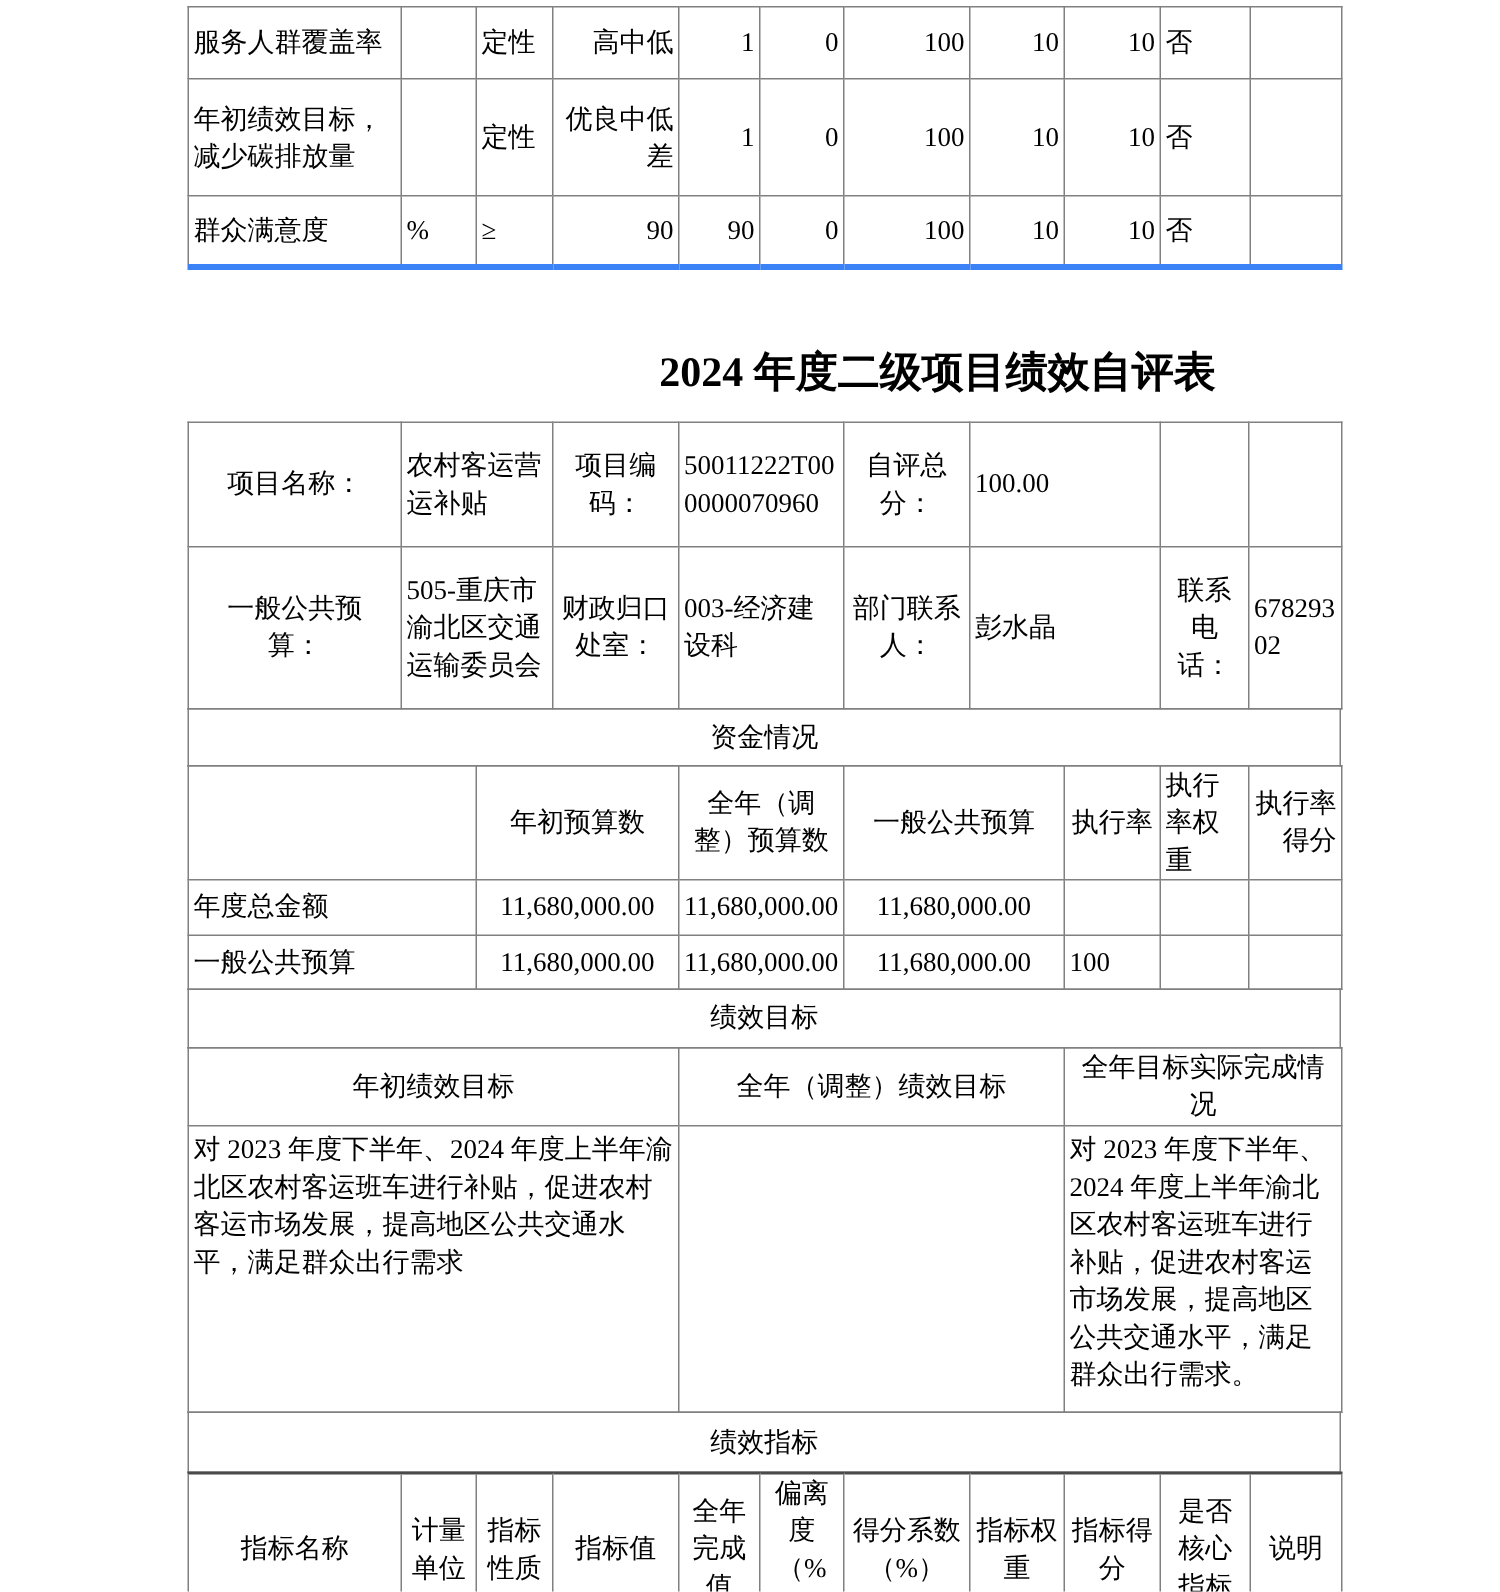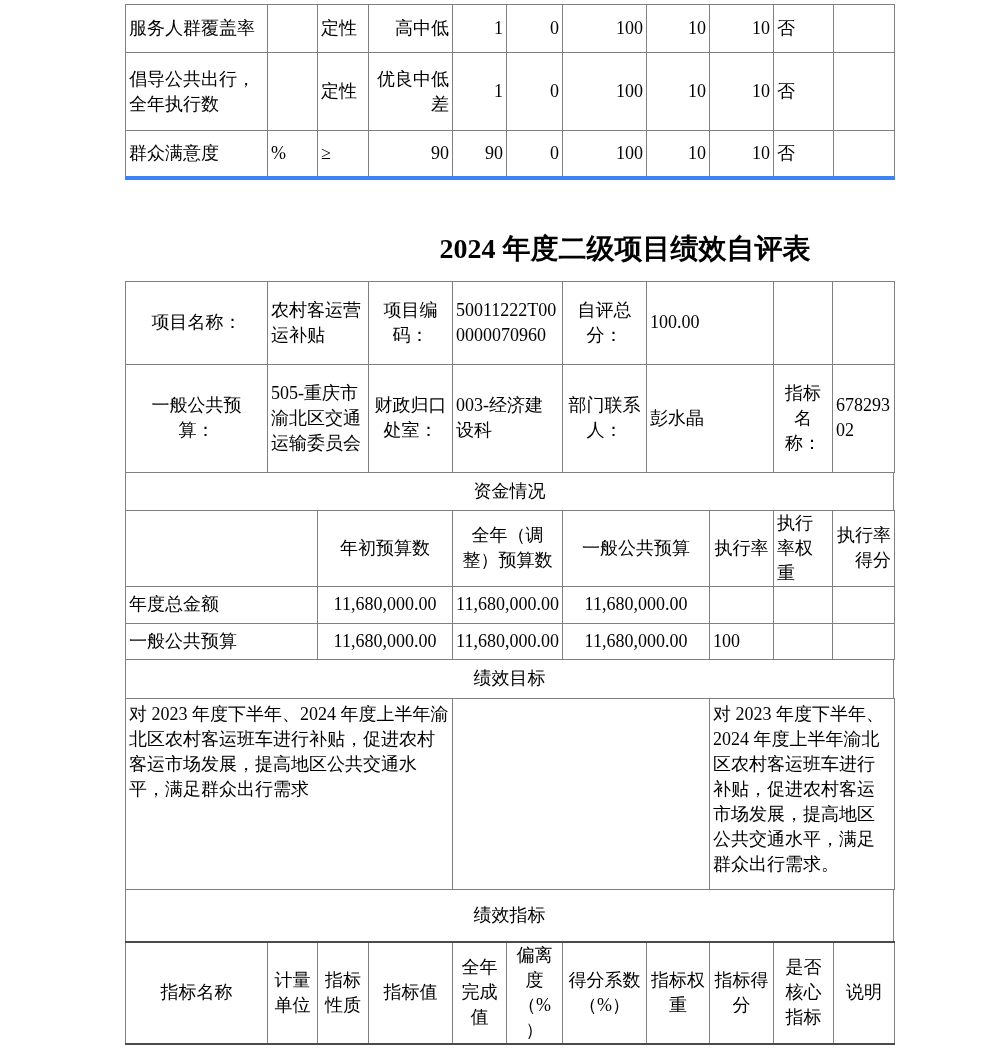--- a/index.html
+++ b/index.html
@@ -30,21 +30,21 @@
   .t-top tr td{border-top:1px solid #808080;}
   .t-top tr.last td{border-bottom:4px solid #3b82f6;}
   .t-indh td{border-top:2px solid #4a4a4a;border-bottom:2px solid #4a4a4a;}
   .title{
     width:1000px;text-align:center;font-weight:bold;
     font-size:28px;line-height:34px;margin:52px 0 15px 0;
   }
   .h48{height:48px}.h78{height:78px}.h47{height:47px}
   .h67{height:67px}.h74{height:74px}.h38{height:38px}
   .h75{height:75px}.h37{height:37px}.h39{height:39px}.h36{height:36px}
-  .h52{height:52px}.h191{height:191px}.h40{height:52px}.h87{height:87px}
+  .h52{height:52px}.h191{height:191px}.h40{height:40px}.h87{height:87px}
 </style>
 </head>
 <body>
 
 <div class="content">
 
   <table class="tbl t-top">
     <colgroup>
       <col style="width:142px">
         <col style="width:50px">
@@ -66,21 +66,21 @@
       <td class="ar">高中低</td>
       <td class="ar">1</td>
       <td class="ar">0</td>
       <td class="ar">100</td>
       <td class="ar">10</td>
       <td class="ar">10</td>
       <td class="al">否</td>
       <td class="al"></td>
     </tr>
     <tr class="h78">
-      <td class="al">倡导公共出行，全年执行数</td>
+      <td class="al">年初绩效目标，减少碳排放量</td>
       <td class="al"></td>
       <td class="al">定性</td>
       <td class="ar">优良中低差</td>
       <td class="ar">1</td>
       <td class="ar">0</td>
       <td class="ar">100</td>
       <td class="ar">10</td>
       <td class="ar">10</td>
       <td class="al">否</td>
       <td class="al"></td>
@@ -125,21 +125,21 @@
       <td class="al"></td>
       <td class="al"></td>
     </tr>
     <tr class="h74">
       <td class="lbl">一般公共预算：</td>
       <td class="al">505-重庆市渝北区交通运输委员会</td>
       <td class="lbl-s">财政归口处室：</td>
       <td class="al">003-经济建设科</td>
       <td class="lbl-s">部门联系人：</td>
       <td class="al">彭水晶</td>
-      <td class="lbl-s">指标名称：</td>
+      <td class="lbl-s">联系电话：</td>
       <td class="al brk">67829302</td>
     </tr>
   </tbody>
     </table>
 
   <table class="tbl banner">
     <tbody>
         <tr class="h38">
           <td class="ac">资金情况</td>
         </tr>
@@ -195,20 +195,25 @@
   </tbody>
     </table>
 
   <table class="tbl">
     <colgroup>
       <col style="width:327px">
         <col style="width:257px">
         <col style="width:185px">
     </colgroup>
     <tbody>
+        <tr class="h52">
+      <td class="ac">年初绩效目标</td>
+      <td class="ac">全年（调整）绩效目标</td>
+      <td class="ac">全年目标实际完成情况</td>
+    </tr>
     <tr class="h191">
       <td class="al vt">对 2023 年度下半年、2024 年度上半年渝北区农村客运班车进行补贴，促进农村客运市场发展，提高地区公共交通水平，满足群众出行需求</td>
       <td class="al vt"></td>
       <td class="al vt">对 2023 年度下半年、2024 年度上半年渝北区农村客运班车进行补贴，促进农村客运市场发展，提高地区公共交通水平，满足群众出行需求。</td>
     </tr>
   </tbody>
     </table>
 
   <table class="tbl banner">
     <tbody>

